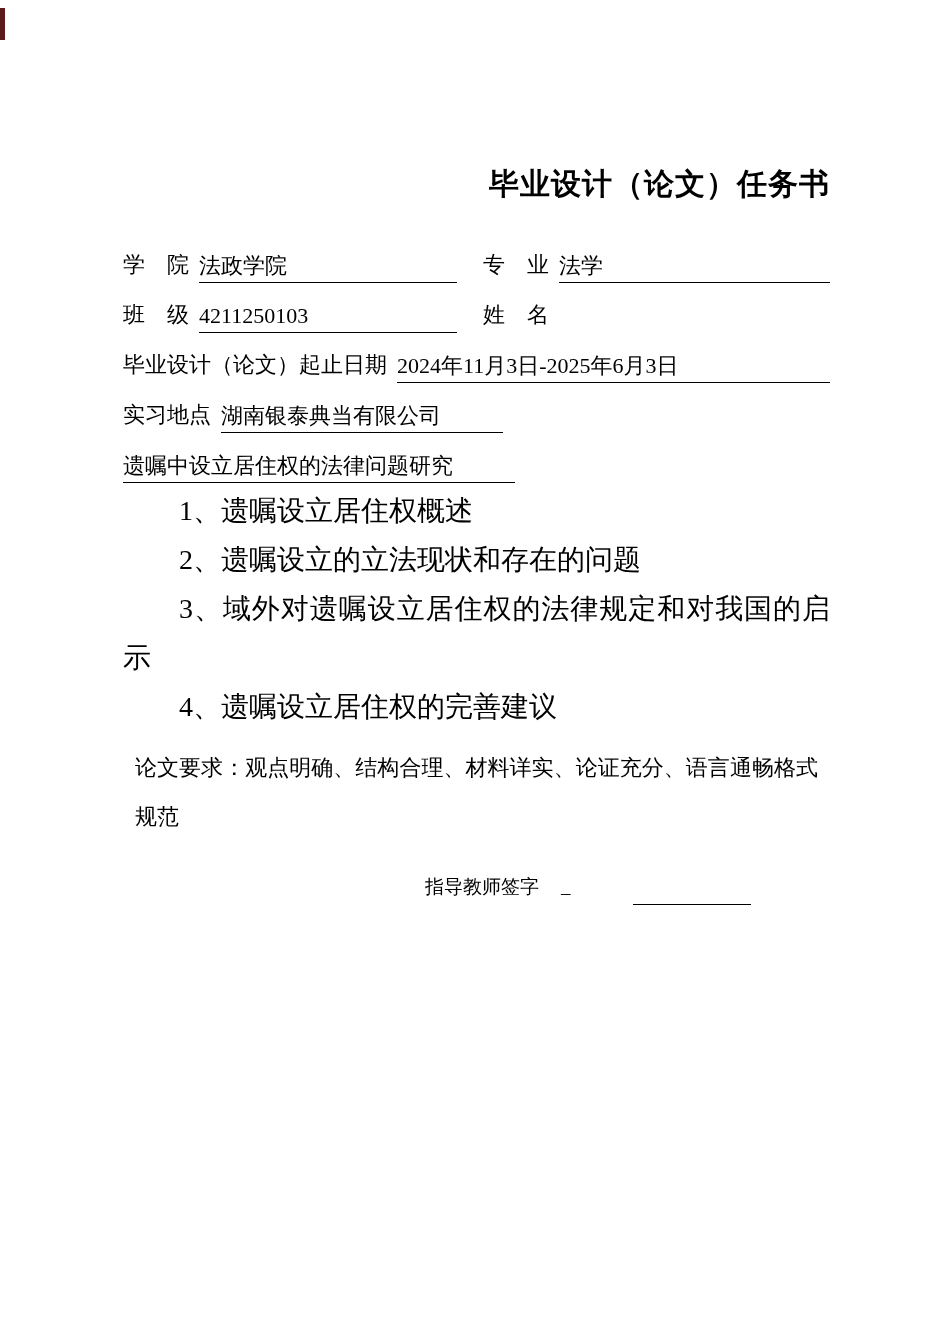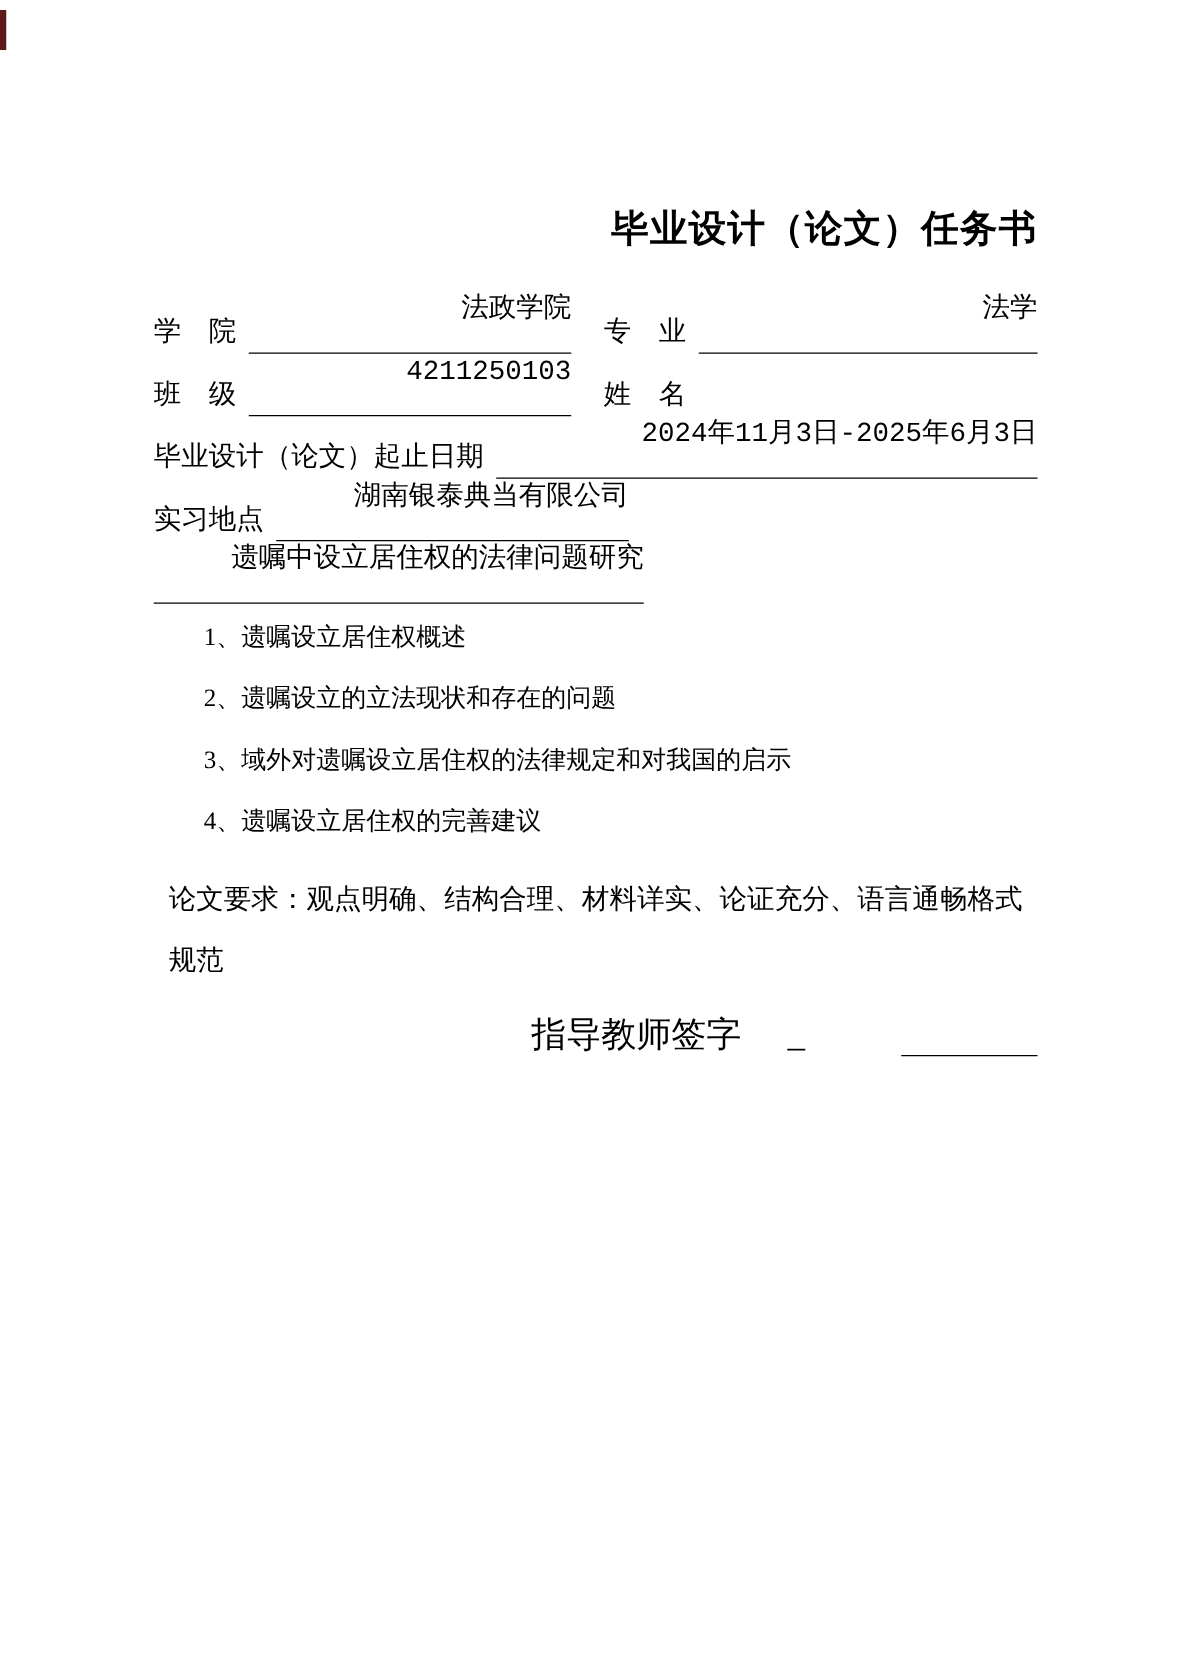--- a/index.html
+++ b/index.html
@@ -32,51 +32,49 @@
     font-size:22px;
   }
   .form-row .lbl{
     line-height:30px;
     padding-bottom:3px;
     white-space:nowrap;
     margin-right:10px;
   }
   .form-row .val{
     line-height:30px;
-    padding-bottom:19px;
+    padding-bottom:1px;
     border-bottom:1px solid #000;
-    text-align:right;
+    text-align:left;
     white-space:nowrap;
-    font-family:Liberation Mono, monospace;
   }
   .u-college{width:258px;}
   .spacer{width:26px;}
   .u-major{flex:1;}
   .u-class{width:258px;}
   .u-name{flex:1;max-width:265px;}
   .u-dates{flex:1;}
   .u-place{width:282px;}
   .u-topic{width:392px;}
   .body-text{
     font-size:22px;
     line-height:49px;
     text-align:justify;
   }
   .para-indent{text-indent:2em;margin:0;}
   .para-plain{text-indent:0;margin:12px;}
-  .list-item{text-indent:2em;margin:0;font-size:20px;line-height:49px;}
+  .list-item{text-indent:2em;margin:0;font-size:28px;line-height:49px;}
   .body-block{margin-top:3px;}
   .signature-row{
     display:flex;
-    align-items:center;
+    align-items:flex-end;
     height:52px;
     margin-left:302px;
     margin-top:4px;
-    font-size:28px;
-    gap:15px;
+    font-size:19px;
   }
   .signature-row .sig-lbl{line-height:30px;padding-bottom:3px;white-space:nowrap;}
   .signature-row .sig-underscore{line-height:30px;padding-bottom:3px;margin-left:22px;}
   .signature-row .sig-line{
     width:118px;height:28px;margin-left:62px;
     border-bottom:1px solid #000;
   }
 </style>
 </head>
 <body>

